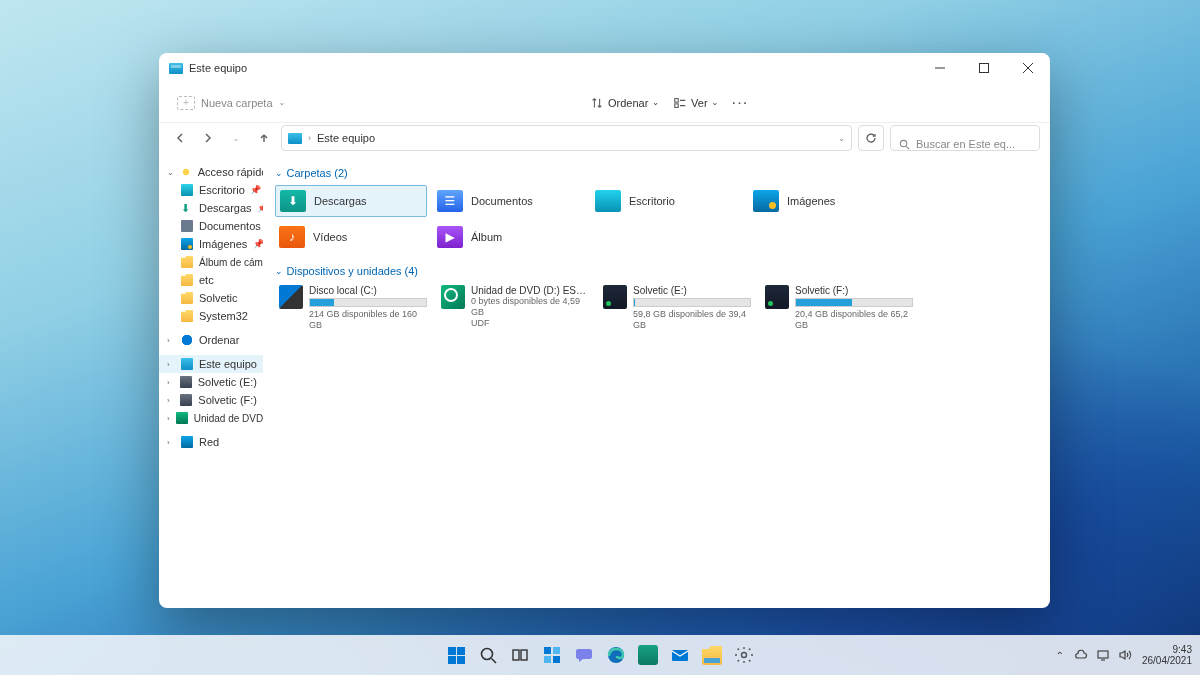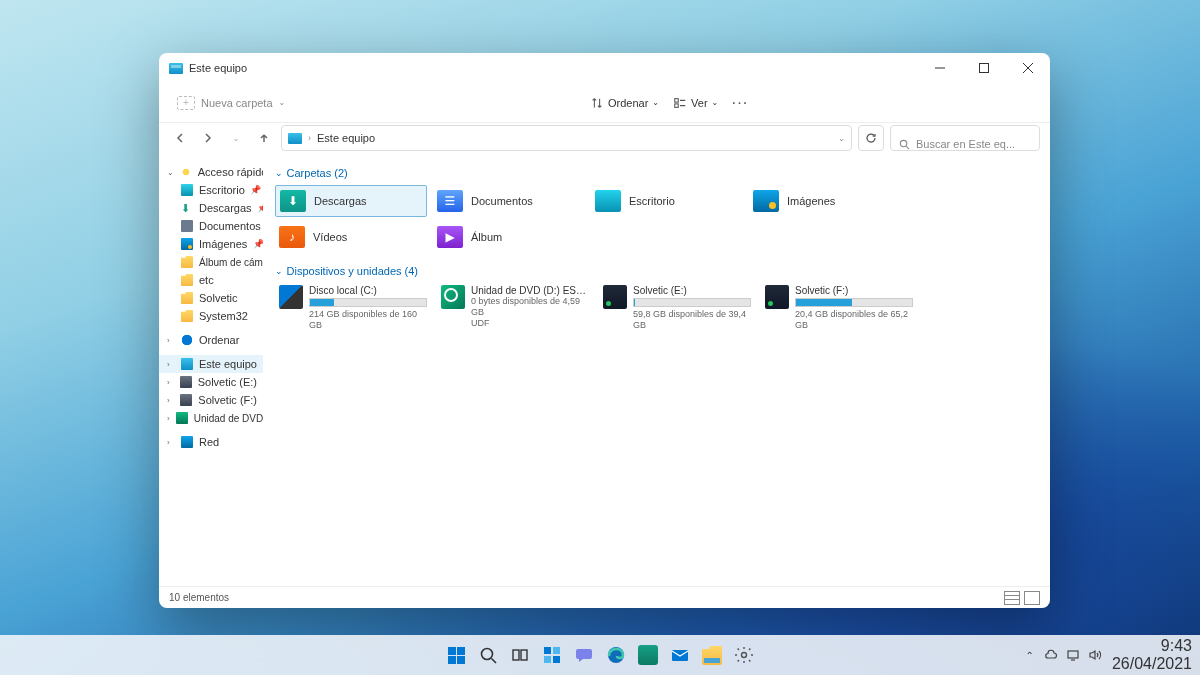--- a/index.html
+++ b/index.html
@@ -93,21 +93,21 @@
   
   .taskbar{position:absolute;left:0;right:0;bottom:0;height:40px;background:rgba(243,246,250,0.88);backdrop-filter:blur(20px);display:flex;align-items:center;justify-content:center;}
   .tb-center-icons{display:flex;gap:6px;align-items:center;}
   .tbi{width:26px;height:26px;border-radius:4px;display:flex;align-items:center;justify-content:center;}
   .tbi svg,.tbi .ic{width:20px;height:20px;}
   .win-logo{display:grid;grid-template-columns:8px 8px;grid-template-rows:8px 8px;gap:1px;}
   .win-logo div{background:#0078d4;}
   .tray{position:absolute;right:8px;display:flex;align-items:center;gap:10px;font-size:10px;color:#333;}
   .tray-icons{display:flex;gap:8px;align-items:center;color:#444;}
   .tray-icons svg{width:14px;height:14px;}
-  .clock{text-align:right;line-height:1.15;font-size:16px;}
+  .clock{text-align:right;line-height:1.15;font-size:10px;}
 </style>
 </head>
 <body>
 <div class="desktop-bg"></div>
 
 <div class="window">
 
   <div class="titlebar">
     <div class="ttl-icon"></div>
     <span>Este equipo</span>
@@ -348,31 +348,20 @@
             <div class="drive-bar">
                 <div class="drive-fill" style="width:48%"></div>
               </div>
             <div class="drive-sub">20,4 GB disponibles de 65,2 GB</div>
           </div>
         </div>
       </div>
     </div>
   </div>
 
-  <div class="statusbar">
-    <span>10 elementos</span>
-    <div class="sb-right">
-      <div class="sb-ic" style="flex-direction:column;">
-          <div style="flex:1;border-bottom:1px solid #888;"></div>
-          <div style="flex:1;border-bottom:1px solid #888;"></div>
-          <div style="flex:1;"></div>
-        </div>
-      <div class="sb-ic"></div>
-    </div>
-  </div>
 </div>
 
 <div class="taskbar">
   <div class="tb-center-icons">
     <div class="tbi">
         <div class="win-logo">
           <div></div>
           <div></div>
           <div></div>
           <div></div>

